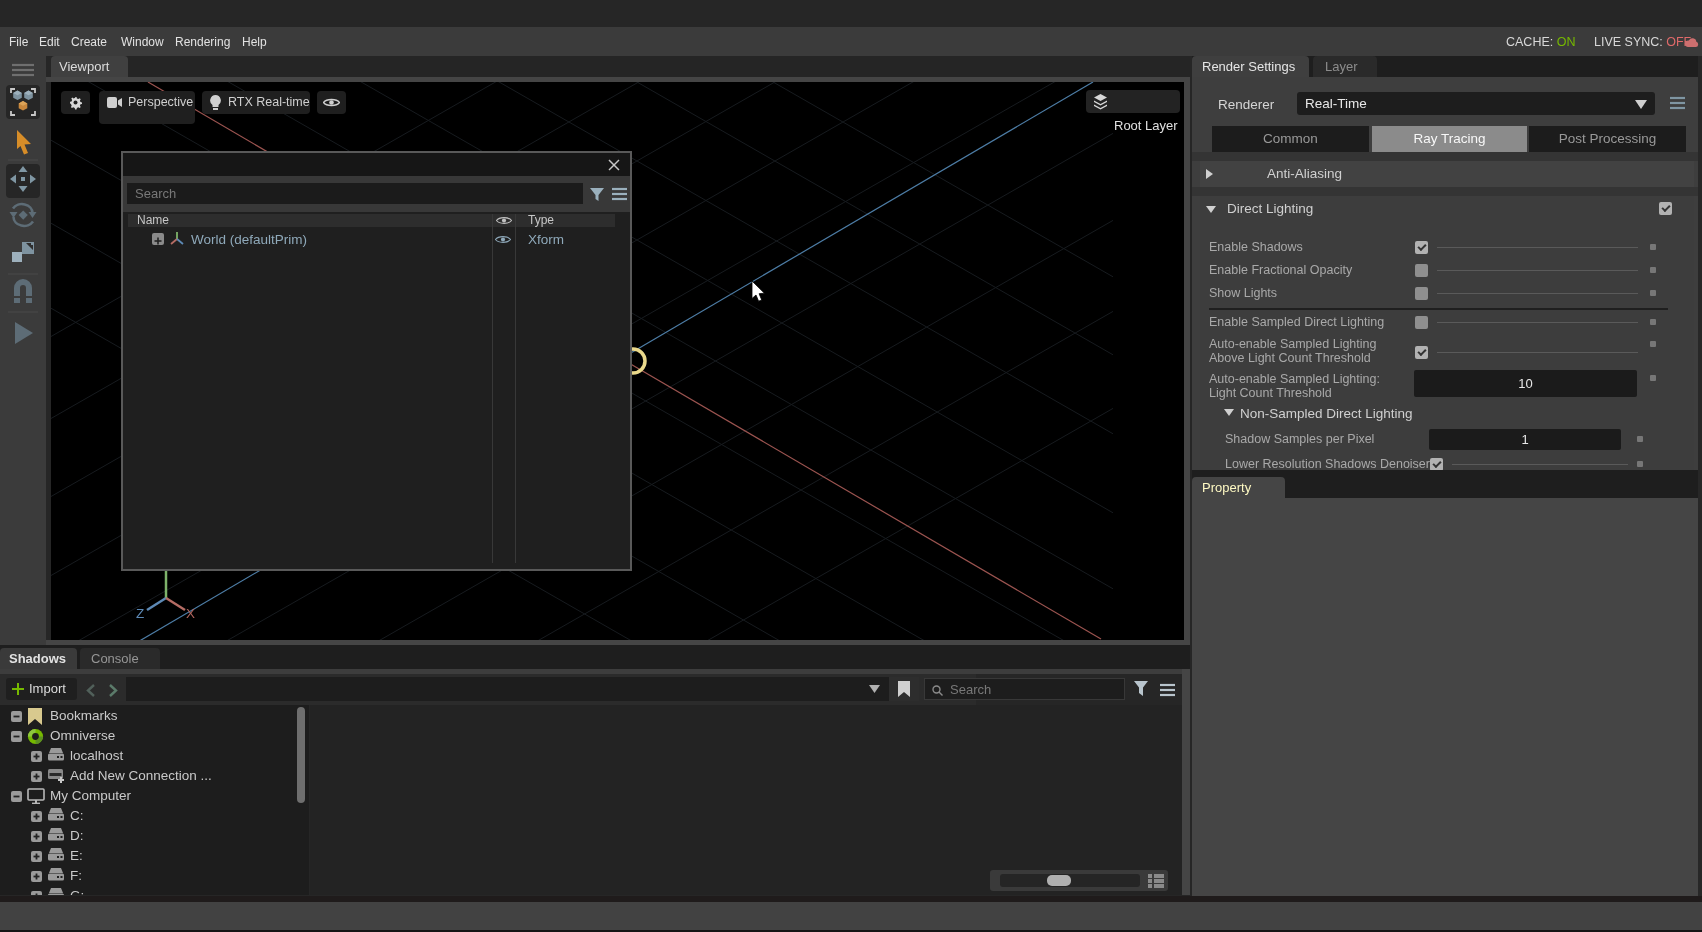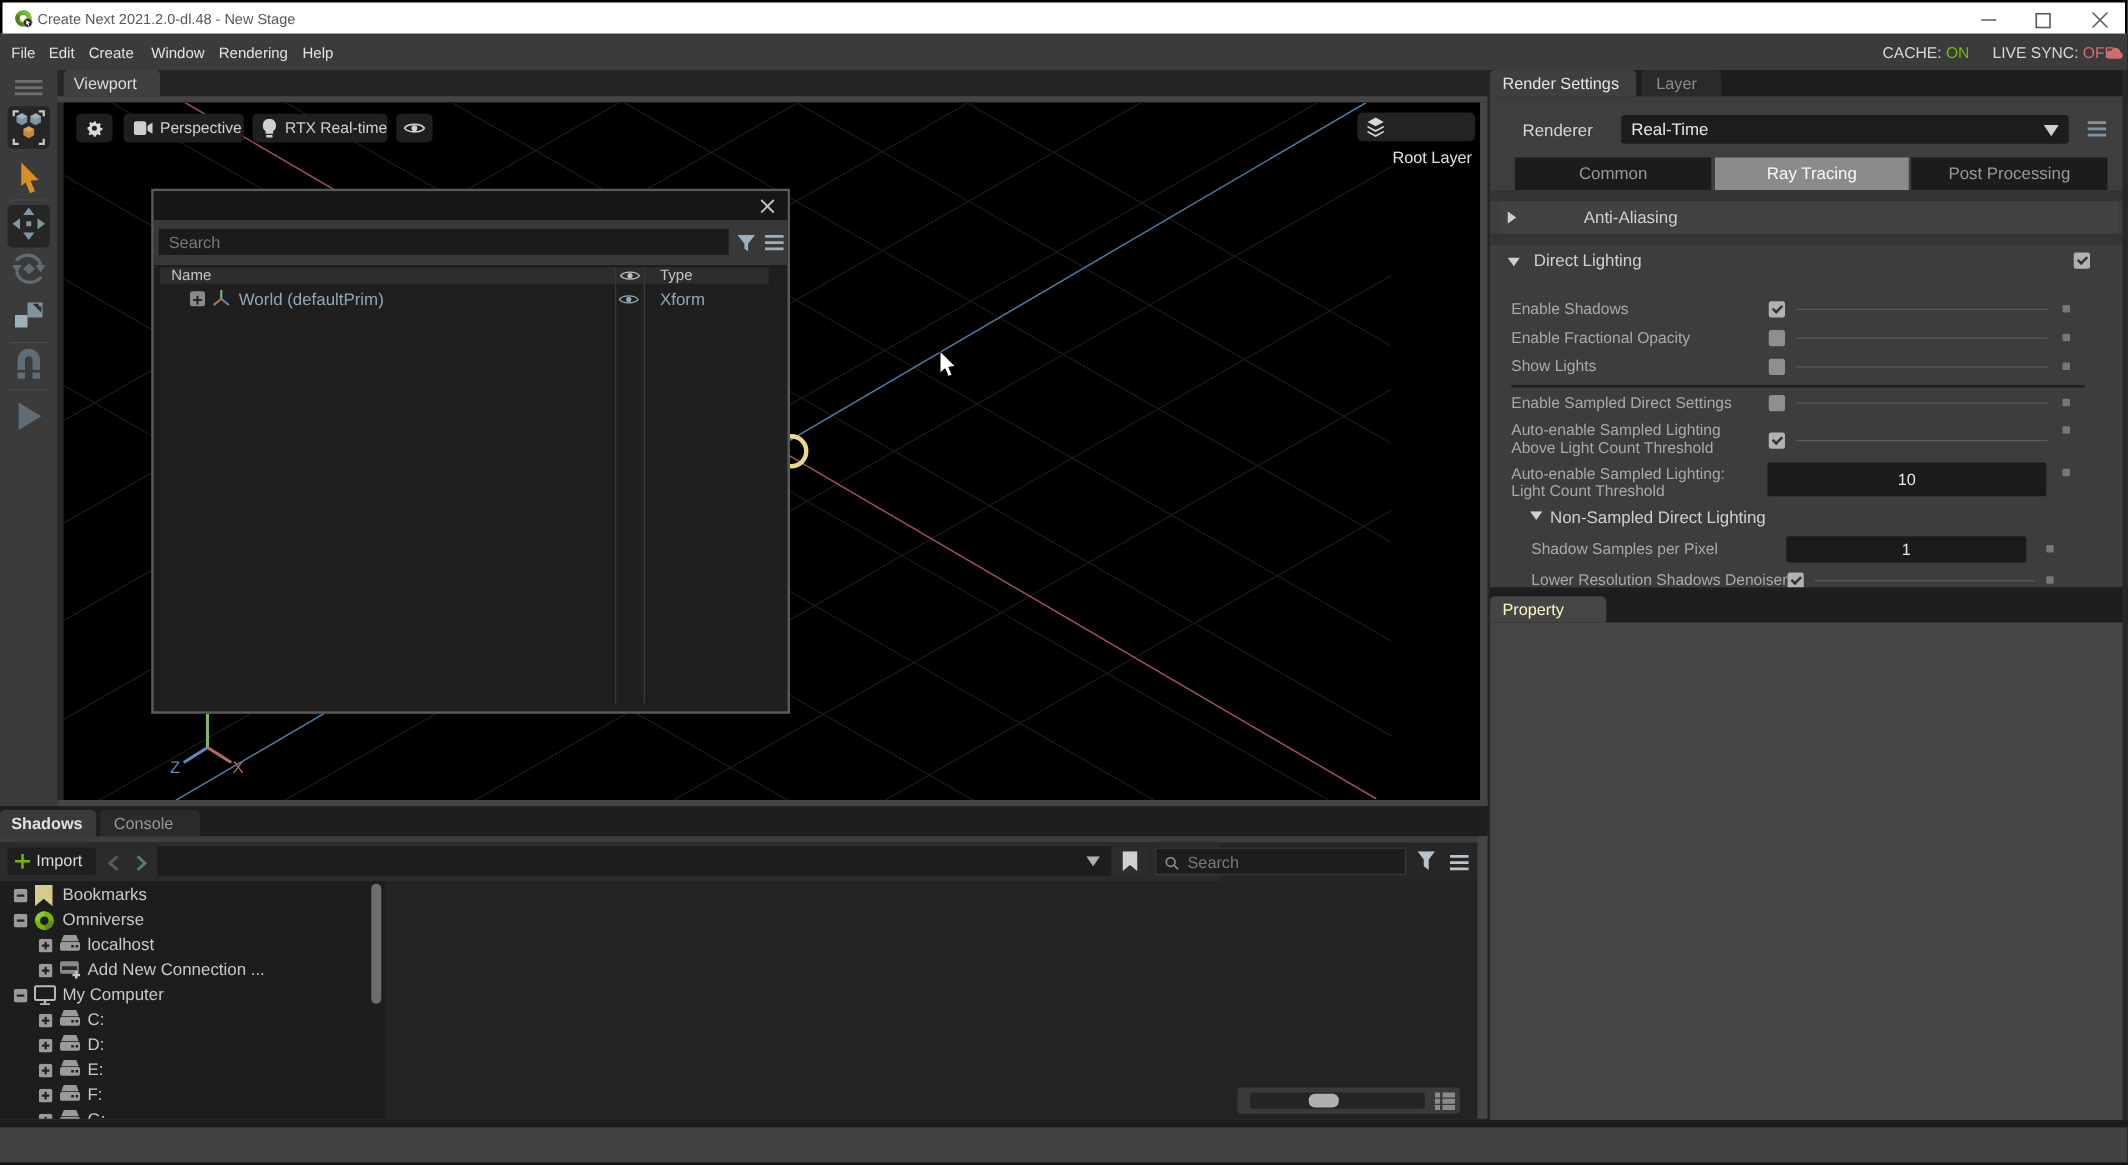--- a/index.html
+++ b/index.html
@@ -13,37 +13,20 @@
   .unchk { width:13px; height:13px; background:#8f8f8f; border-radius:2px; }
   .rslabel { font-size:12.5px; color:#a9a9a9; }
   .sline { height:1px; background:#5a5a5a; }
   .sdot { width:6px; height:6px; background:#777; border-radius:1px; }
   .nfield { background:#1b1b1b; border-radius:2px; color:#e8e8e8; font-size:13px; text-align:center; }
 </style>
 </head>
 <body>
 <div id="root">
 
-  <div class="abs" id="titlebar" style="left:0;top:0;width:1702px;height:27px;background:#fff;border-top:2px solid #000;border-left:2px solid #000;border-right:2px solid #000;">
-    <svg class="abs" style="left:9px;top:5px;" width="17" height="17" viewBox="0 0 22 22">
-      <circle cx="10" cy="10" r="8.5" fill="#69a82f"></circle>
-      <path d="M10 1.5 A8.5 8.5 0 0 1 18.5 10 A8.5 8.5 0 0 1 14 17.4 L12.5 14.2 A5 5 0 0 0 15 10 A5 5 0 0 0 10 5 Z" fill="#7ec133"></path>
-      <path d="M10 18.5 A8.5 8.5 0 0 1 3 5.5 L6.2 7.8 A5 5 0 0 0 10 15 Z" fill="#558022"></path>
-      <circle cx="10" cy="10" r="3.6" fill="#fff"></circle>
-      <circle cx="14.5" cy="14.5" r="4.3" fill="#2a2a2a" stroke="#777" stroke-width="0.8"></circle>
-      <path d="M13 11.8 L17 14.6 L15.1 15 L16 17.2 L14.8 17.6 L14 15.5 L12.8 16.6 Z" fill="#fff"></path>
-    </svg>
-    <div class="abs" style="left:28px;top:7px;font-size:11.6px;color:#595959;">Create Next 2021.2.0-dl.48 - New Stage</div>
-    <svg class="abs" style="left:1570px;top:0;" width="130" height="26" viewBox="0 0 130 26">
-      <line x1="13" y1="14" x2="25" y2="14" stroke="#5a5a5a" stroke-width="1.3"></line>
-      <rect x="57" y="9" width="11" height="11" fill="none" stroke="#5a5a5a" stroke-width="1.3"></rect>
-      <line x1="102" y1="8" x2="114" y2="20" stroke="#5a5a5a" stroke-width="1.3"></line>
-      <line x1="114" y1="8" x2="102" y2="20" stroke="#5a5a5a" stroke-width="1.3"></line>
-    </svg>
-  </div>
 
   <div class="abs" id="menubar" style="left:0;top:27px;width:1702px;height:29px;background:#3b3b3b;color:#e2e2e2;font-size:12px;">
     <div class="abs" style="left:9px;top:8px;">File</div>
     <div class="abs" style="left:39px;top:8px;">Edit</div>
     <div class="abs" style="left:71px;top:8px;">Create</div>
     <div class="abs" style="left:121px;top:8px;">Window</div>
     <div class="abs" style="left:175px;top:8px;">Rendering</div>
     <div class="abs" style="left:242px;top:8px;">Help</div>
     <div class="abs" style="left:1506px;top:8px;color:#d8d8d8;font-size:12.5px;">CACHE: <span style="color:#76b900;">ON</span></div>
     <div class="abs" style="left:1594px;top:8px;color:#d8d8d8;font-size:12.5px;">LIVE SYNC: <span style="color:#e06a6a;">OFF</span></div>
@@ -170,21 +153,21 @@
       </svg>
       <span class="abs" style="left:28px;top:4px;font-size:13px;color:#e0e0e0;margin-top:24px;">Root Layer</span>
     </div>
     
     <div class="abs" style="left:10px;top:9px;width:29px;height:23px;background:#1f1f1f;border-radius:4px;">
       <svg class="abs" style="left:7px;top:4px;" width="15" height="15" viewBox="0 0 15 15">
         <path d="M7.5 2 l1 0 l0.4 1.5 l1.4 0.6 l1.4-0.8 l1 1 l-0.8 1.4 l0.6 1.4 l1.5 0.4 l0 1.4 l-1.5 0.4 l-0.6 1.4 l0.8 1.4 l-1 1 l-1.4-0.8 l-1.4 0.6 l-0.4 1.5 l-1.4 0 l-0.4-1.5 l-1.4-0.6 l-1.4 0.8 l-1-1 l0.8-1.4 l-0.6-1.4 L2 8.2 l0-1.4 l1.5-0.4 l0.6-1.4 l-0.8-1.4 l1-1 l1.4 0.8 l1.4-0.6 Z" fill="#d8d8d8"></path>
         <circle cx="7.5" cy="7.5" r="2" fill="#1f1f1f"></circle>
       </svg>
     </div>
-    <div class="abs" style="left:48px;top:9px;width:96px;height:23px;background:#1f1f1f;border-radius:4px;">
+    <div class="abs" style="left:48px;top:9px;width:96px;height:33px;background:#1f1f1f;border-radius:4px;">
       <svg class="abs" style="left:8px;top:5px;" width="16" height="13" viewBox="0 0 16 13">
         <rect x="0" y="1" width="10" height="11" rx="2" fill="#cfcfcf"></rect>
         <path d="M11 4.5 L15 2 V11 L11 8.5 Z" fill="#cfcfcf"></path>
       </svg>
       <span class="abs" style="left:29px;top:4px;font-size:12.5px;color:#cfcfcf;">Perspective</span>
     </div>
     <div class="abs" style="left:151px;top:9px;width:108px;height:23px;background:#1f1f1f;border-radius:4px;">
       <svg class="abs" style="left:8px;top:4px;" width="11" height="16" viewBox="0 0 11 16">
         <path d="M5.5 0 a5.5 5.5 0 0 1 3 10 l0 2 h-6 l0 -2 a5.5 5.5 0 0 1 3 -10 Z" fill="#cfcfcf"></path>
         <rect x="3" y="13" width="5" height="2" fill="#cfcfcf"></rect>
@@ -300,21 +283,21 @@
       <div class="abs sdot" style="left:450px;top:48px;"></div>
       <div class="abs rslabel" style="left:9px;top:67px;">Enable Fractional Opacity</div>
       <div class="abs unchk" style="left:215px;top:68px;"></div>
       <div class="abs sline" style="left:237px;top:74px;width:201px;"></div>
       <div class="abs sdot" style="left:450px;top:71px;"></div>
       <div class="abs rslabel" style="left:9px;top:90px;">Show Lights</div>
       <div class="abs unchk" style="left:215px;top:91px;"></div>
       <div class="abs sline" style="left:237px;top:97px;width:201px;"></div>
       <div class="abs sdot" style="left:450px;top:94px;"></div>
       <div class="abs" style="left:9px;top:112px;width:459px;height:2px;background:#1f1f1f;"></div>
-      <div class="abs rslabel" style="left:9px;top:119px;">Enable Sampled Direct Settings</div>
+      <div class="abs rslabel" style="left:9px;top:119px;">Enable Sampled Direct Lighting</div>
       <div class="abs unchk" style="left:215px;top:120px;"></div>
       <div class="abs sline" style="left:237px;top:126px;width:201px;"></div>
       <div class="abs sdot" style="left:450px;top:123px;"></div>
       <div class="abs rslabel" style="left:9px;top:142px;line-height:13.5px;">Auto-enable Sampled Lighting<br>Above Light Count Threshold</div>
       <div class="abs chk" style="left:215px;top:150px;"></div>
       <div class="abs sline" style="left:237px;top:156px;width:201px;"></div>
       <div class="abs sdot" style="left:450px;top:145px;"></div>
       <div class="abs rslabel" style="left:9px;top:177px;line-height:13.5px;">Auto-enable Sampled Lighting:<br>Light Count Threshold</div>
       <div class="abs nfield" style="left:214px;top:174px;width:223px;height:27px;padding-top:6px;">10</div>
       <div class="abs sdot" style="left:450px;top:179px;"></div>

